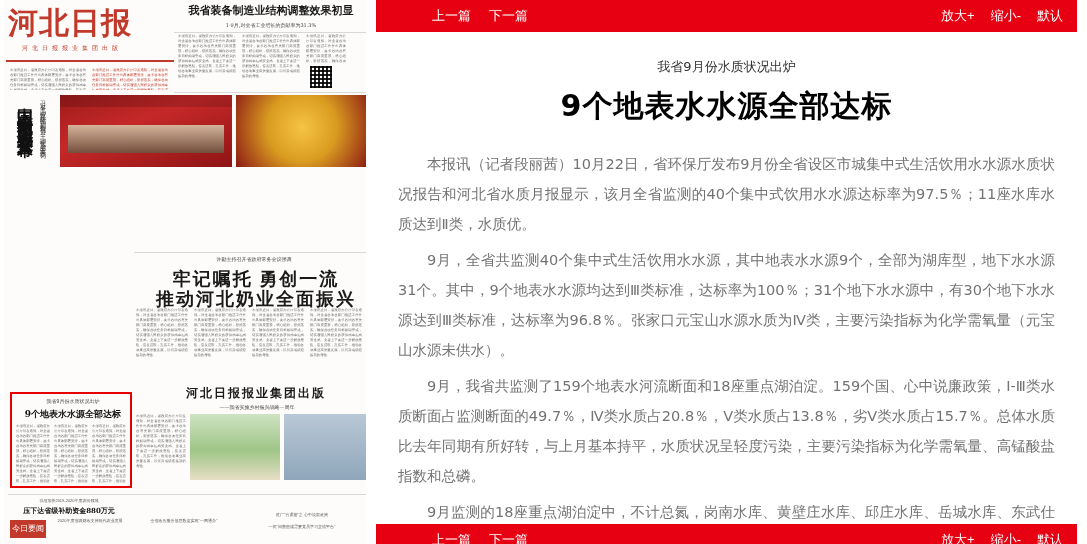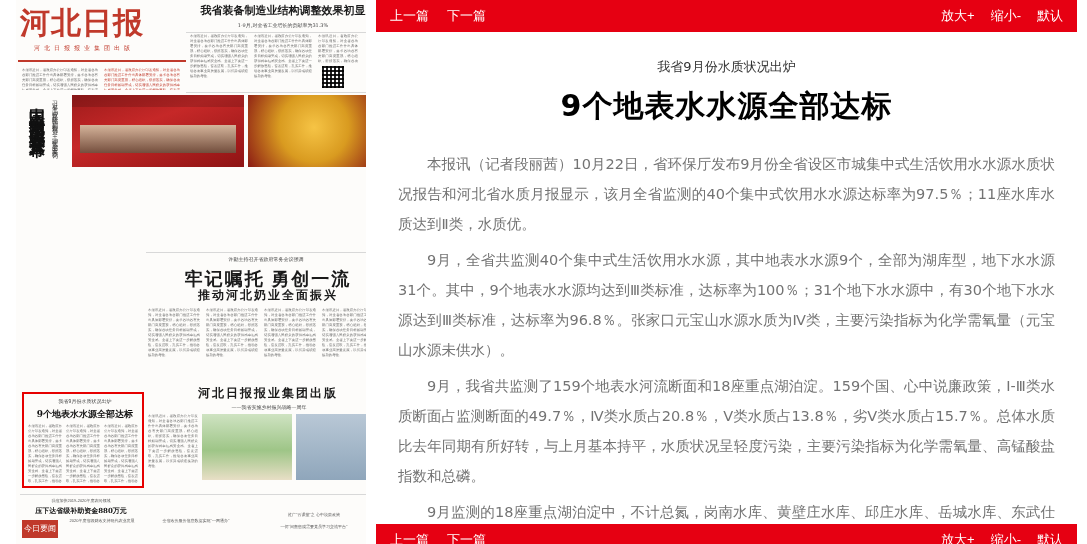--- a/index.html
+++ b/index.html
@@ -11,21 +11,21 @@
   #page {
     position: relative;
     width: 1087px;
     height: 544px;
     overflow: hidden;
     background: #fff;
   }
   
   #paper {
     position: absolute;
-    left: 16px; top: 0;
+    left: 4px; top: 0;
     width: 366px;
     height: 544px;
     background: #fdfcfa;
     overflow: hidden;
     border-right: 1px solid #e6e6e6;
     padding-left: 19px;
   }
   .masthead {
     position: absolute;
     left: 4px; top: 4px;
@@ -156,21 +156,21 @@
     font-size: 13px;
   }
   .toolbar.top { top: 0; }
   .toolbar.bottom { top: 524px; height: 32px; }
   .tb-left span, .tb-right span {
     margin-right: 18px;
     cursor: pointer;
     white-space: nowrap;
   }
   .tb-right span { margin-right: 0; margin-left: 16px; }
-  .tb-left, .tb-right { display: flex; align-items: center; }
+  .tb-left, .tb-right { display: flex; align-items: center; margin-left: 42px; }
 
   .article {
     position: absolute;
     left: 10px;
     top: 40px;
     width: 701px;
     box-sizing: border-box;
     padding: 0 22px;
   }
   .kicker {
@@ -228,21 +228,21 @@
       <div style="position:absolute;left:0;top:0;width:172px;height:12px;background:rgba(0,0,0,.15);"></div>
     </div>
     <div class="photo photo-gold" style="left:232px;top:95px;width:132px;height:72px;"></div>
 
     <div class="vert-title" style="left:10px;top:95px;height:290px;font-size:16px;">中国工会第十七次全国代表大会在京开幕</div>
     <div class="vert-title" style="left:34px;top:96px;height:160px;font-size:6px;color:#333;font-weight:normal;">习近平王沪宁赵乐际韩正到会祝贺 王沪宁代表党中央致词</div>
 
     <div class="mini-col-rule" style="left:130px;top:252px;width:234px;height:1px;"></div>
     <div class="np-sub" style="left:150px;top:256px;width:200px;font-size:5px;">许勤主持召开省政府常务会议强调</div>
     <div class="np-head" style="left:140px;top:268px;width:224px;font-size:18px;letter-spacing:2px;">牢记嘱托 勇创一流</div>
-    <div class="np-head" style="left:140px;top:288px;width:224px;font-size:12px;letter-spacing:2px;">推动河北奶业全面振兴</div>
+    <div class="np-head" style="left:140px;top:288px;width:224px;font-size:18px;letter-spacing:2px;">推动河北奶业全面振兴</div>
     <div class="np-text" style="left:132px;top:308px;width:52px;height:70px;">本报讯近日，省政府办公厅印发通知，对全省各地各部门推进工作作出具体部署安排，要求各地各有关部门高度重视，精心组织，狠抓落实，确保各项任务目标如期完成，切实增强人民群众的获得感幸福感安全感。全省上下要进一步解放思想，奋发进取，扎实工作，推动各项事业高质量发展，以优异成绩迎接新的考验。</div>
     <div class="np-text" style="left:190px;top:308px;width:52px;height:70px;">本报讯近日，省政府办公厅印发通知，对全省各地各部门推进工作作出具体部署安排，要求各地各有关部门高度重视，精心组织，狠抓落实，确保各项任务目标如期完成，切实增强人民群众的获得感幸福感安全感。全省上下要进一步解放思想，奋发进取，扎实工作，推动各项事业高质量发展，以优异成绩迎接新的考验。</div>
     <div class="np-text" style="left:248px;top:308px;width:52px;height:70px;">本报讯近日，省政府办公厅印发通知，对全省各地各部门推进工作作出具体部署安排，要求各地各有关部门高度重视，精心组织，狠抓落实，确保各项任务目标如期完成，切实增强人民群众的获得感幸福感安全感。全省上下要进一步解放思想，奋发进取，扎实工作，推动各项事业高质量发展，以优异成绩迎接新的考验。</div>
     <div class="np-text" style="left:306px;top:308px;width:52px;height:70px;">本报讯近日，省政府办公厅印发通知，对全省各地各部门推进工作作出具体部署安排，要求各地各有关部门高度重视，精心组织，狠抓落实，确保各项任务目标如期完成，切实增强人民群众的获得感幸福感安全感。全省上下要进一步解放思想，奋发进取，扎实工作，推动各项事业高质量发展，以优异成绩迎接新的考验。</div>
 
     <div class="highlight-box" style="left:6px;top:392px;width:122px;height:96px;">
       <div style="position:absolute;left:4px;top:4px;width:114px;font-size:5px;text-align:center;color:#444;">我省9月份水质状况出炉</div>
       <div style="position:absolute;left:4px;top:14px;width:114px;font-size:9px;font-weight:bold;text-align:center;color:#111;font-family:'DejaVu Serif',serif;">9个地表水水源全部达标</div>
       <div class="np-text" style="left:4px;top:30px;width:34px;height:60px;">本报讯近日，省政府办公厅印发通知，对全省各地各部门推进工作作出具体部署安排，要求各地各有关部门高度重视，精心组织，狠抓落实，确保各项任务目标如期完成，切实增强人民群众的获得感幸福感安全感。全省上下要进一步解放思想，奋发进取，扎实工作，推动各项事业高质量发展，以优异成绩迎接新的考验。</div>
       <div class="np-text" style="left:42px;top:30px;width:34px;height:60px;">本报讯近日，省政府办公厅印发通知，对全省各地各部门推进工作作出具体部署安排，要求各地各有关部门高度重视，精心组织，狠抓落实，确保各项任务目标如期完成，切实增强人民群众的获得感幸福感安全感。全省上下要进一步解放思想，奋发进取，扎实工作，推动各项事业高质量发展，以优异成绩迎接新的考验。</div>

